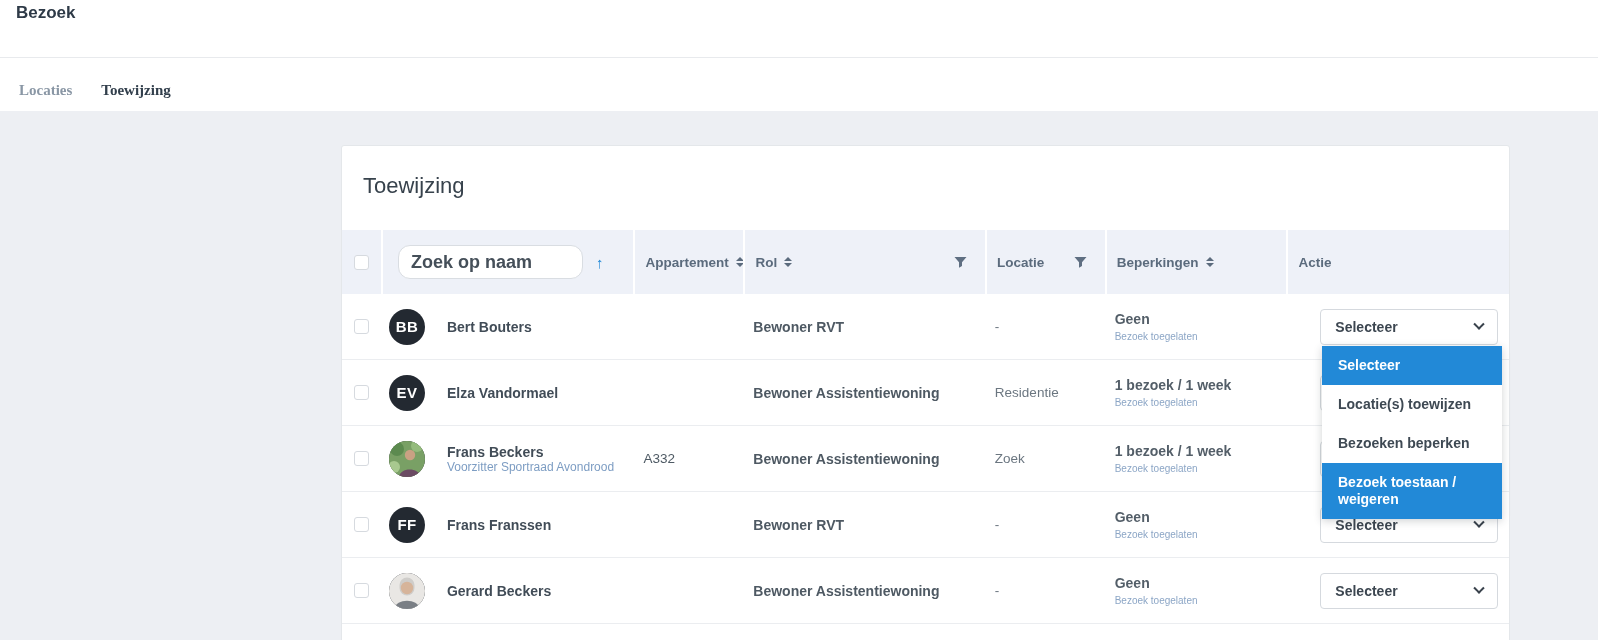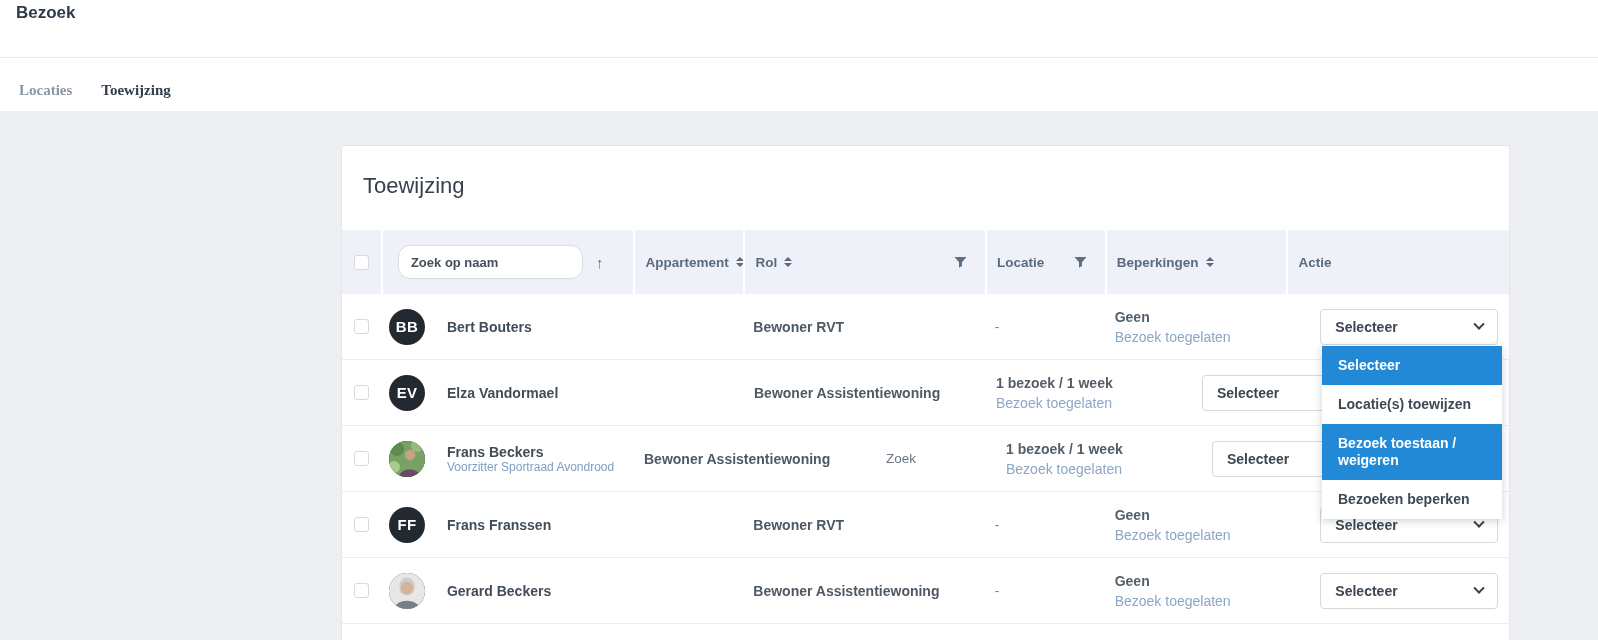--- a/index.html
+++ b/index.html
@@ -34,21 +34,21 @@
   .col-apt    { width:110px; }
   .col-role   { width:242px; }
   .col-loc    { width:120px; }
   .col-restr  { width:182px; }
   .col-action { width:223px; }
 
   .checkbox { width:15px; height:15px; border:1px solid #d6dadf; border-radius:3px;
     background:#fff; cursor:pointer; }
 
   .search-input { width:185px; height:34px; margin-left:5px; border:1px solid #d9dde2;
-    border-radius:12px; padding:0 12px; font-size:13px; font-weight:700; color:#ef4444;
+    border-radius:12px; padding:0 12px; font-size:18px; font-weight:700; color:#ef4444;
     font-family:inherit; outline:none; background:#fff; }
   .search-input::placeholder { color:#454f59; opacity:1; }
   .sort-asc { color:#2289d7; font-size:15px; font-weight:700; margin-left:13px; cursor:pointer; }
 
   .sorter { display:inline-flex; flex-direction:column; gap:2px; margin-left:7px; cursor:pointer; }
   .sorter i { display:block; width:0; height:0; border-left:4px solid transparent;
     border-right:4px solid transparent; }
   .sorter .up   { border-bottom:4px solid #5b6b7d; }
   .sorter .down { border-top:4px solid #5b6b7d; }
 
@@ -67,21 +67,21 @@
   .row-name { font-size:14px; font-weight:700; color:#414c57; }
   .row-subtitle { font-size:12px; color:#7d9dc3; margin-top:0; }
   .row-subtitle:empty { display:none; }
 
   .apt-text { font-size:13.5px; color:#4e5a64; }
   .role-text { font-size:14px; font-weight:700; color:#4e5963; }
   .loc-text { font-size:13.5px; color:#6b7680; }
 
   .restr-block { display:flex; flex-direction:column; justify-content:center; }
   .restr-main { font-size:14px; font-weight:700; color:#535e68; }
-  .restr-note { font-size:14px; color:#8ca6c6; margin-top:4px; }
+  .restr-note { font-size:10px; color:#8ca6c6; margin-top:4px; }
 
   .td.col-action { padding-left:34px; }
   .select-btn { width:178px; height:36px; border:1px solid #d5d9de; border-radius:4px;
     background:#fff; display:flex; align-items:center; justify-content:space-between;
     padding:0 14px; font-size:14px; font-weight:700; color:#3c4650; cursor:pointer;
     font-family:inherit; }
   .chevron { width:8px; height:8px; border-right:2px solid #39424c; border-bottom:2px solid #39424c;
     transform:rotate(45deg) translate(-2px,-2px); }
 
   
@@ -207,20 +207,23 @@
         <span class="row-name">Elza Vandormael</span>
 
       </div>
     </div>
     <div class="td col-apt">
       <span class="apt-text"></span>
     </div>
     <div class="td col-role">
       <span class="role-text">Bewoner Assistentiewoning</span>
     </div>
+    <div class="td col-loc">
+      <span class="loc-text">Residentie</span>
+    </div>
     <div class="td col-restr">
       <div class="restr-block">
         <span class="restr-main">1 bezoek / 1 week</span>
         <span class="restr-note">Bezoek toegelaten</span>
       </div>
     </div>
     <div class="td col-action">
       <button class="select-btn">
         <span>Selecteer</span>
         <span class="chevron"></span>
@@ -243,20 +246,23 @@
           <circle cx="21" cy="14" r="5.2" fill="#c9a183"></circle>
           <path d="M10 36 C11 26 30 26 32 36 Z" fill="#6b4a63"></path>
         </svg>
 
       </div>
       <div class="name-block">
         <span class="row-name">Frans Beckers</span>
         <span class="row-subtitle">Voorzitter Sportraad Avondrood</span>
       </div>
     </div>
+    <div class="td col-apt">
+      <span class="apt-text">A332</span>
+    </div>
     <div class="td col-role">
       <span class="role-text">Bewoner Assistentiewoning</span>
     </div>
     <div class="td col-loc">
       <span class="loc-text">Zoek</span>
     </div>
     <div class="td col-restr">
       <div class="restr-block">
         <span class="restr-main">1 bezoek / 1 week</span>
         <span class="restr-note">Bezoek toegelaten</span>
@@ -348,18 +354,18 @@
       </button>
     </div>
   </div>
 </div>
 
     <div class="menu" id="menu">
   <div class="menu-item active">Selecteer</div>
 
   <div class="menu-item">Locatie(s) toewijzen</div>
 
+  <div class="menu-item">Bezoeken beperken</div>
+
   <div class="menu-item active">Bezoek toestaan / weigeren</div>
-
-  <div class="menu-item">Bezoeken beperken</div>
 </div>
   </div>
 </div>
 
 </body></html>

